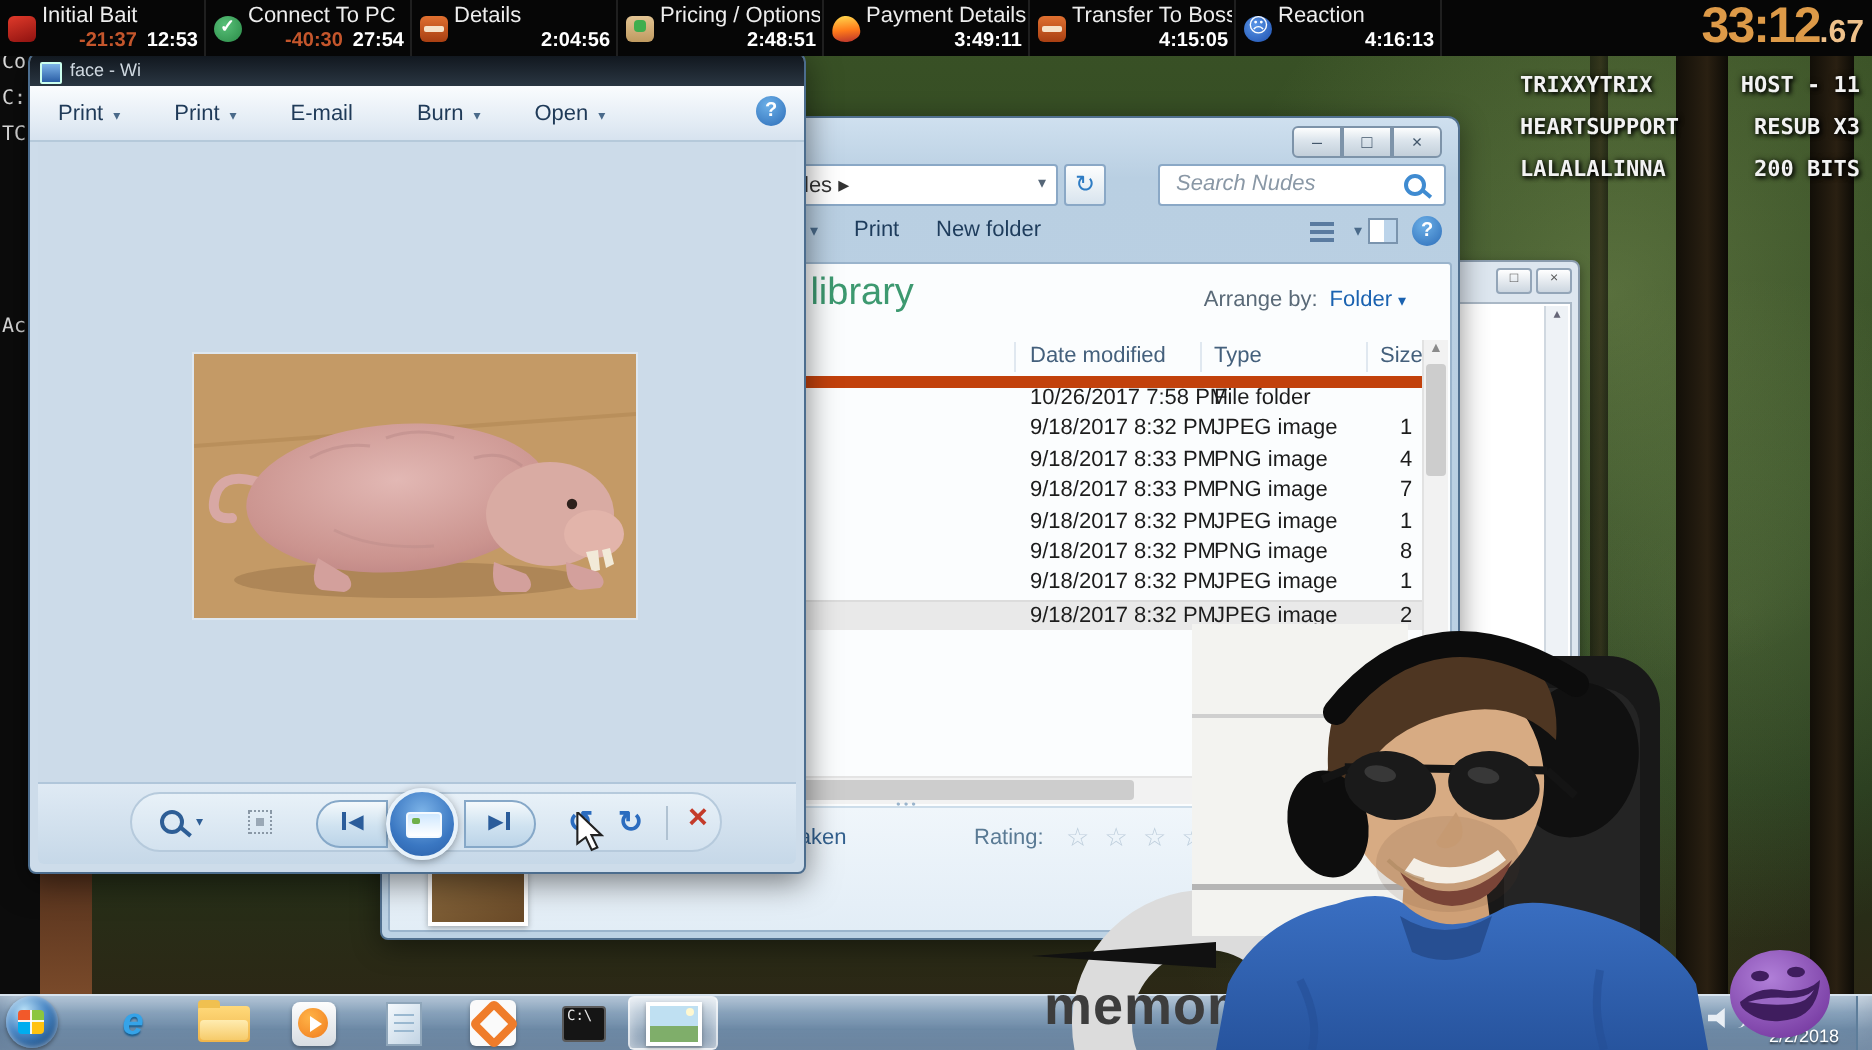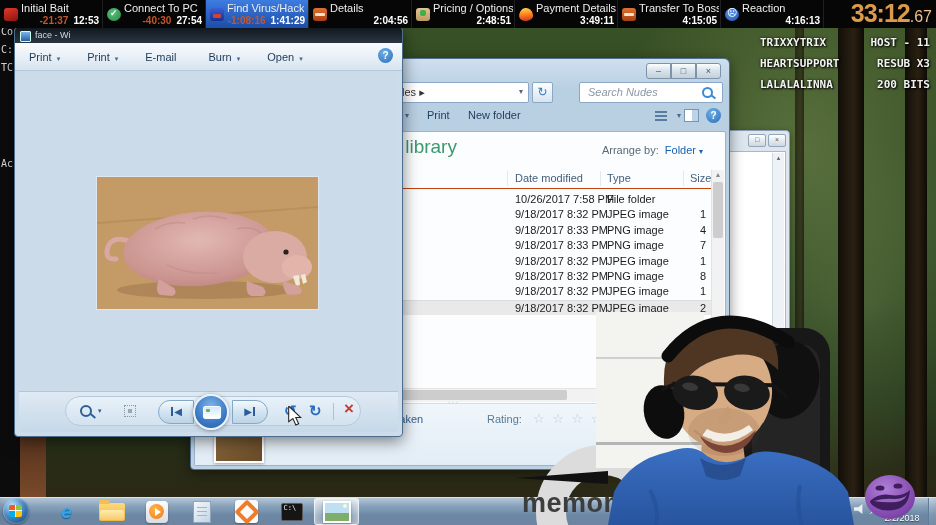--- a/index.html
+++ b/index.html
@@ -30,21 +30,21 @@
   .icon-disk::after{content:"";position:absolute;left:3px;top:6px;width:8px;height:4px;background:#c43;border-radius:1px;}
   .icon-wallet{background:linear-gradient(180deg,#e07030,#a83f12);border-radius:3px;}
   .icon-wallet::after{content:"";position:absolute;left:2px;top:5px;width:10px;height:3px;background:#f6e2c8;border-radius:1px;}
   .icon-hand{background:linear-gradient(180deg,#e2c493,#bf9a60);border-radius:3px;}
   .icon-hand::after{content:"";position:absolute;left:4px;top:2px;width:6px;height:6px;background:#3fae4e;border-radius:2px;}
   .icon-fire{background:linear-gradient(180deg,#ffd24a,#ff7a1a 55%,#c0392b);border-radius:50% 50% 50% 50%/62% 62% 38% 38%;transform:rotate(-6deg);}
   .icon-face{background:radial-gradient(circle at 40% 35%,#5a96e8,#1d4fae);border-radius:50%;}
   .icon-face::after{content:"☹";position:absolute;left:2px;top:-1px;color:#fff;font-size:10px;}
   .timer{flex:1;text-align:right;padding-right:4px;line-height:27px;white-space:nowrap;}
   .timer-main{font-size:25px;font-weight:bold;color:#dd9a48;letter-spacing:-1px;}
-  .timer-frac{font-size:16px;font-weight:normal;color:#eec08a;}
+  .timer-frac{font-size:16px;font-weight:bold;color:#eec08a;}
   
   .overlay-rows{position:absolute;left:760px;top:36px;width:170px;z-index:30;
     font-family:"DejaVu Sans Mono",monospace;font-size:11px;font-weight:bold;color:#f2f2f2;
     text-shadow:1px 1px 2px #000,0 0 3px rgba(0,0,0,.8);}
   .overlay-row{display:flex;justify-content:space-between;margin-bottom:8px;}
   .watermark{position:absolute;left:498px;top:436px;width:200px;height:89px;z-index:45;pointer-events:none;}
   .watermark-text{position:absolute;left:24px;top:52px;font-size:27px;color:#3d3d3d;font-weight:bold;letter-spacing:.5px;}
   
   .console{position:absolute;left:0;top:28px;width:20px;height:469px;background:#0c0c0c;z-index:2;
     font-family:"DejaVu Sans Mono",monospace;font-size:10px;color:#ddd;}
@@ -87,21 +87,21 @@
   .tb-preview{position:absolute;right:30px;top:4px;width:15px;height:13px;border:1px solid #7a94ae;background:#fff;box-sizing:border-box;}
   .tb-preview::after{content:"";position:absolute;right:0;top:0;width:6px;height:11px;background:#bcd4ea;}
   .help-btn{width:15px;height:15px;border-radius:50%;background:radial-gradient(circle at 40% 30%,#6cb0e8,#2d6db8);
     color:#fff;font-size:10px;font-weight:bold;text-align:center;line-height:15px;}
   .tb-help{position:absolute;right:8px;top:3px;}
   .panel{position:absolute;top:72px;left:3px;right:3px;bottom:3px;background:#fbfdfe;border:1px solid #9ab4cc;border-radius:2px;box-sizing:border-box;}
   .lib-heading{position:absolute;left:150px;top:4px;font-size:19px;color:#3d9970;}
   .arrange{position:absolute;right:22px;top:12px;font-size:11px;color:#5a6a78;}
   .arrange b{color:#1a62b0;font-weight:normal;margin-left:6px;}
   .arrange .caret{color:#1a62b0;font-size:8px;margin-left:3px;}
-  .cols{position:absolute;left:0;right:14px;top:38px;height:18px;border-bottom:1px solid #c2410c;font-size:11px;color:#44607c;}
+  .cols{position:absolute;left:0;right:14px;top:38px;height:18px;border-bottom:6px solid #c2410c;font-size:11px;color:#44607c;}
   .col-date{position:absolute;left:320px;top:2px;} .col-type{position:absolute;left:412px;top:2px;} .col-size{position:absolute;left:495px;top:2px;}
   .col-sep{position:absolute;top:1px;width:1px;height:15px;background:#e0e8f0;}
   .rows{position:absolute;left:0;right:14px;top:60px;}
   .frow{position:relative;height:15.4px;font-size:11px;color:#1c1c1c;}
   .frow.selected{background:#e9e9e9;border-top:1px solid #dcdcdc;box-sizing:border-box;}
   .f-date{position:absolute;left:320px;top:1px;} .f-type{position:absolute;left:412px;top:1px;}
   .f-size{position:absolute;left:505px;top:1px;width:14px;overflow:hidden;white-space:nowrap;}
   .vscroll{position:absolute;right:1px;top:38px;width:12px;height:218px;background:#f2f2f2;border-left:1px solid #e2e2e2;}
   .vthumb{position:absolute;left:1px;top:12px;width:10px;height:56px;background:#cdcdcd;border-radius:2px;}
   .varr{position:absolute;left:0;width:12px;font-size:7px;color:#8a8a8a;text-align:center;}
@@ -540,27 +540,20 @@
           <span class="split-delta">-21:37</span><span class="split-time">12:53</span>
         </span>
       </div>
         <div class="split">
         <span class="split-icon icon-shield"></span>
         <span class="split-name">Connect To PC</span>
         <span class="split-times">
           <span class="split-delta">-40:30</span><span class="split-time">27:54</span>
         </span>
       </div>
-        <div class="split active">
-        <span class="split-icon icon-disk"></span>
-        <span class="split-name">Find Virus/Hack</span>
-        <span class="split-times">
-          <span class="split-delta">-1:08:16</span><span class="split-time">1:41:29</span>
-        </span>
-      </div>
         <div class="split">
         <span class="split-icon icon-wallet"></span>
         <span class="split-name">Details</span>
         <span class="split-times">
           <span class="split-delta"></span><span class="split-time">2:04:56</span>
         </span>
       </div>
         <div class="split">
         <span class="split-icon icon-hand"></span>
         <span class="split-name">Pricing / Options</span>

